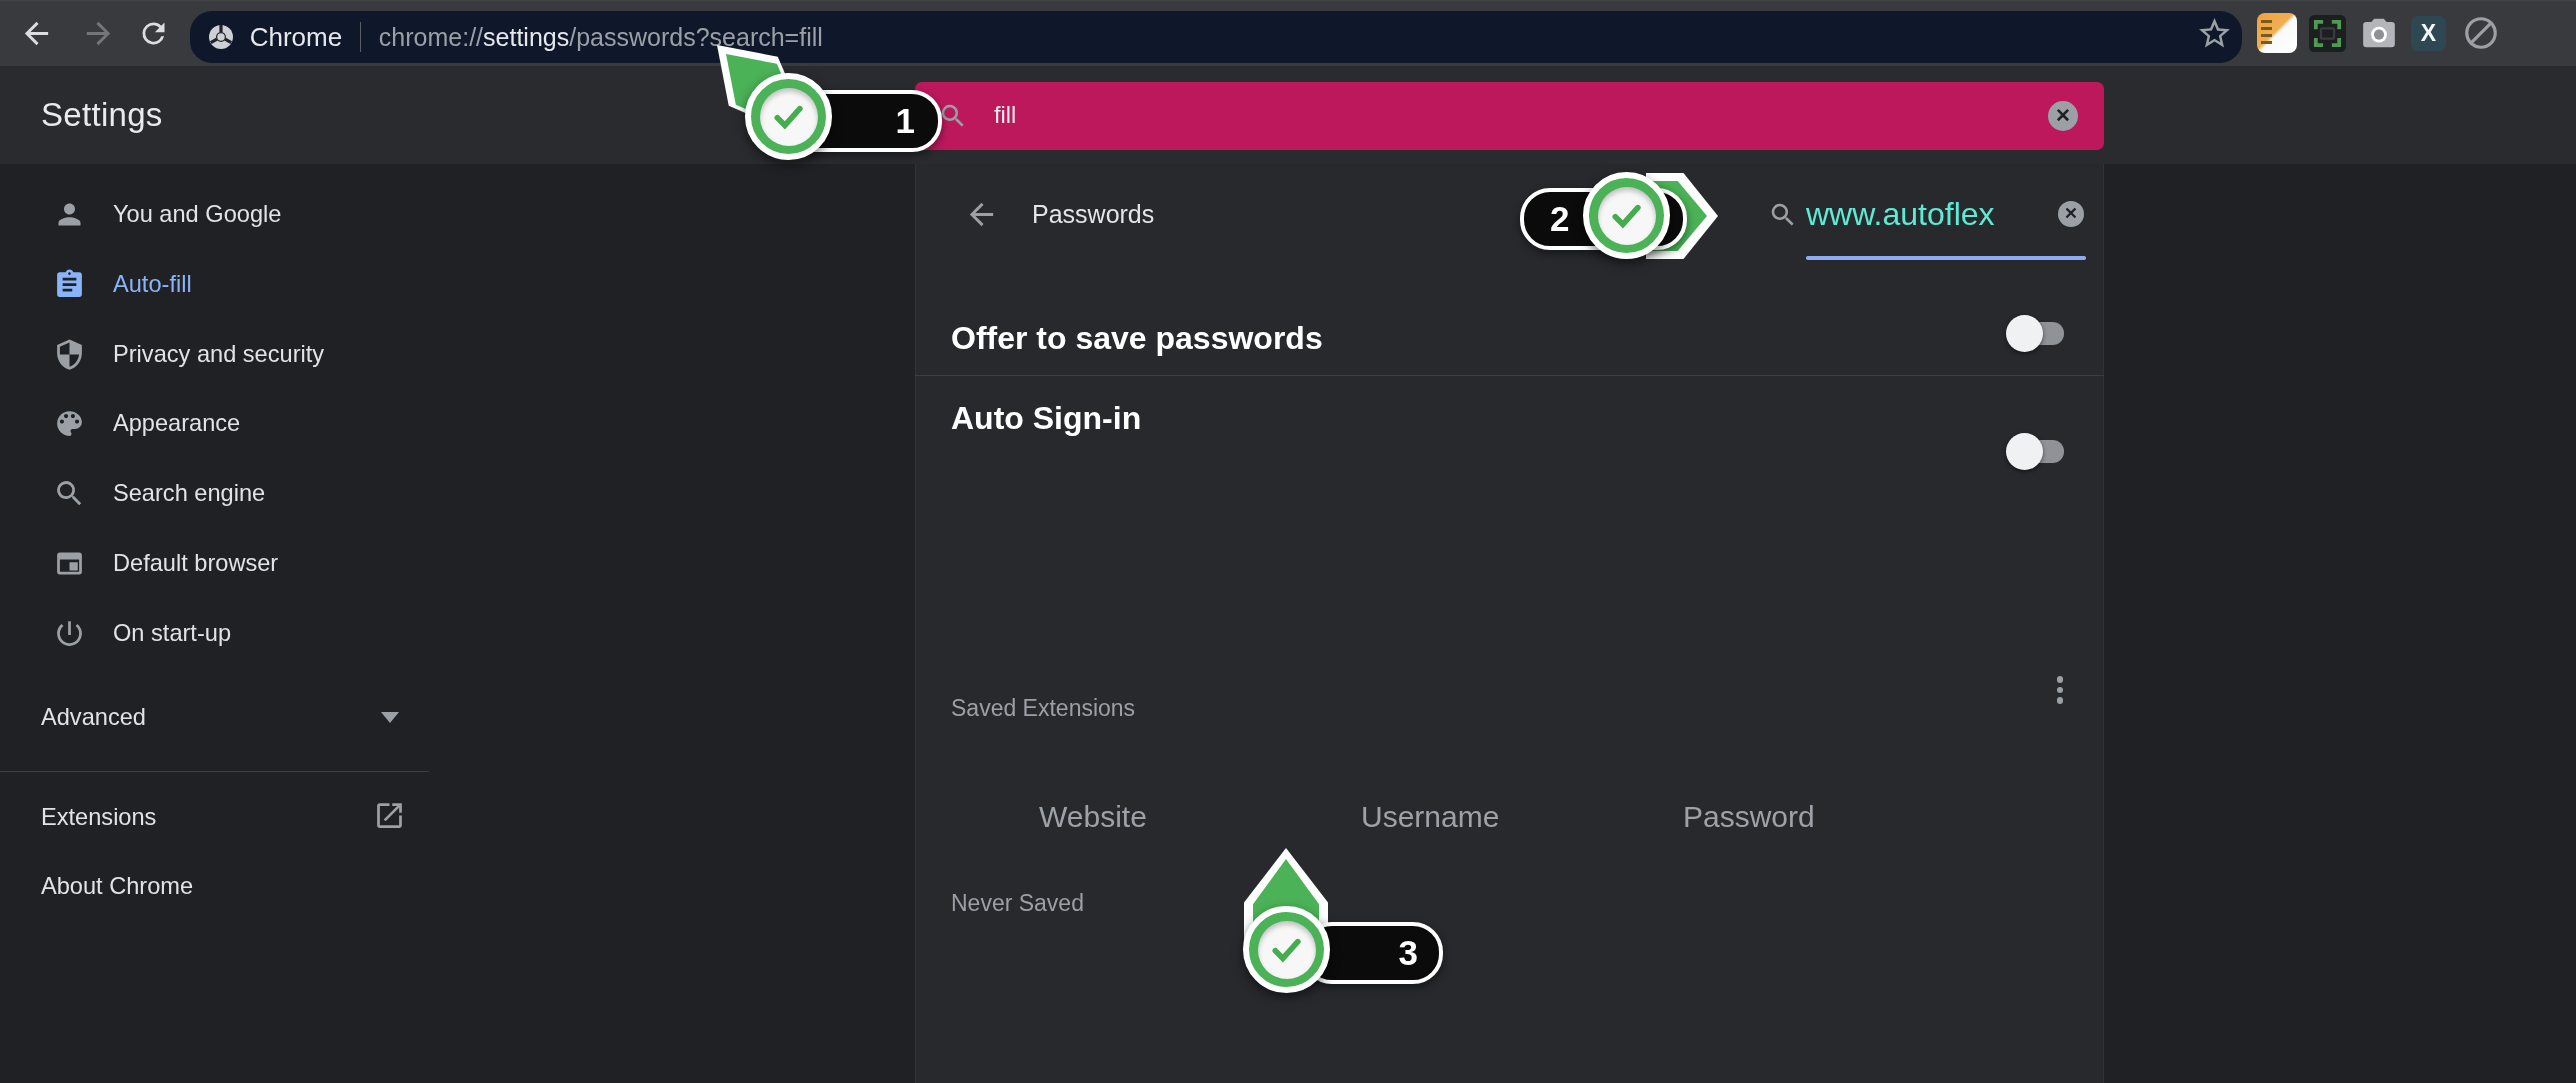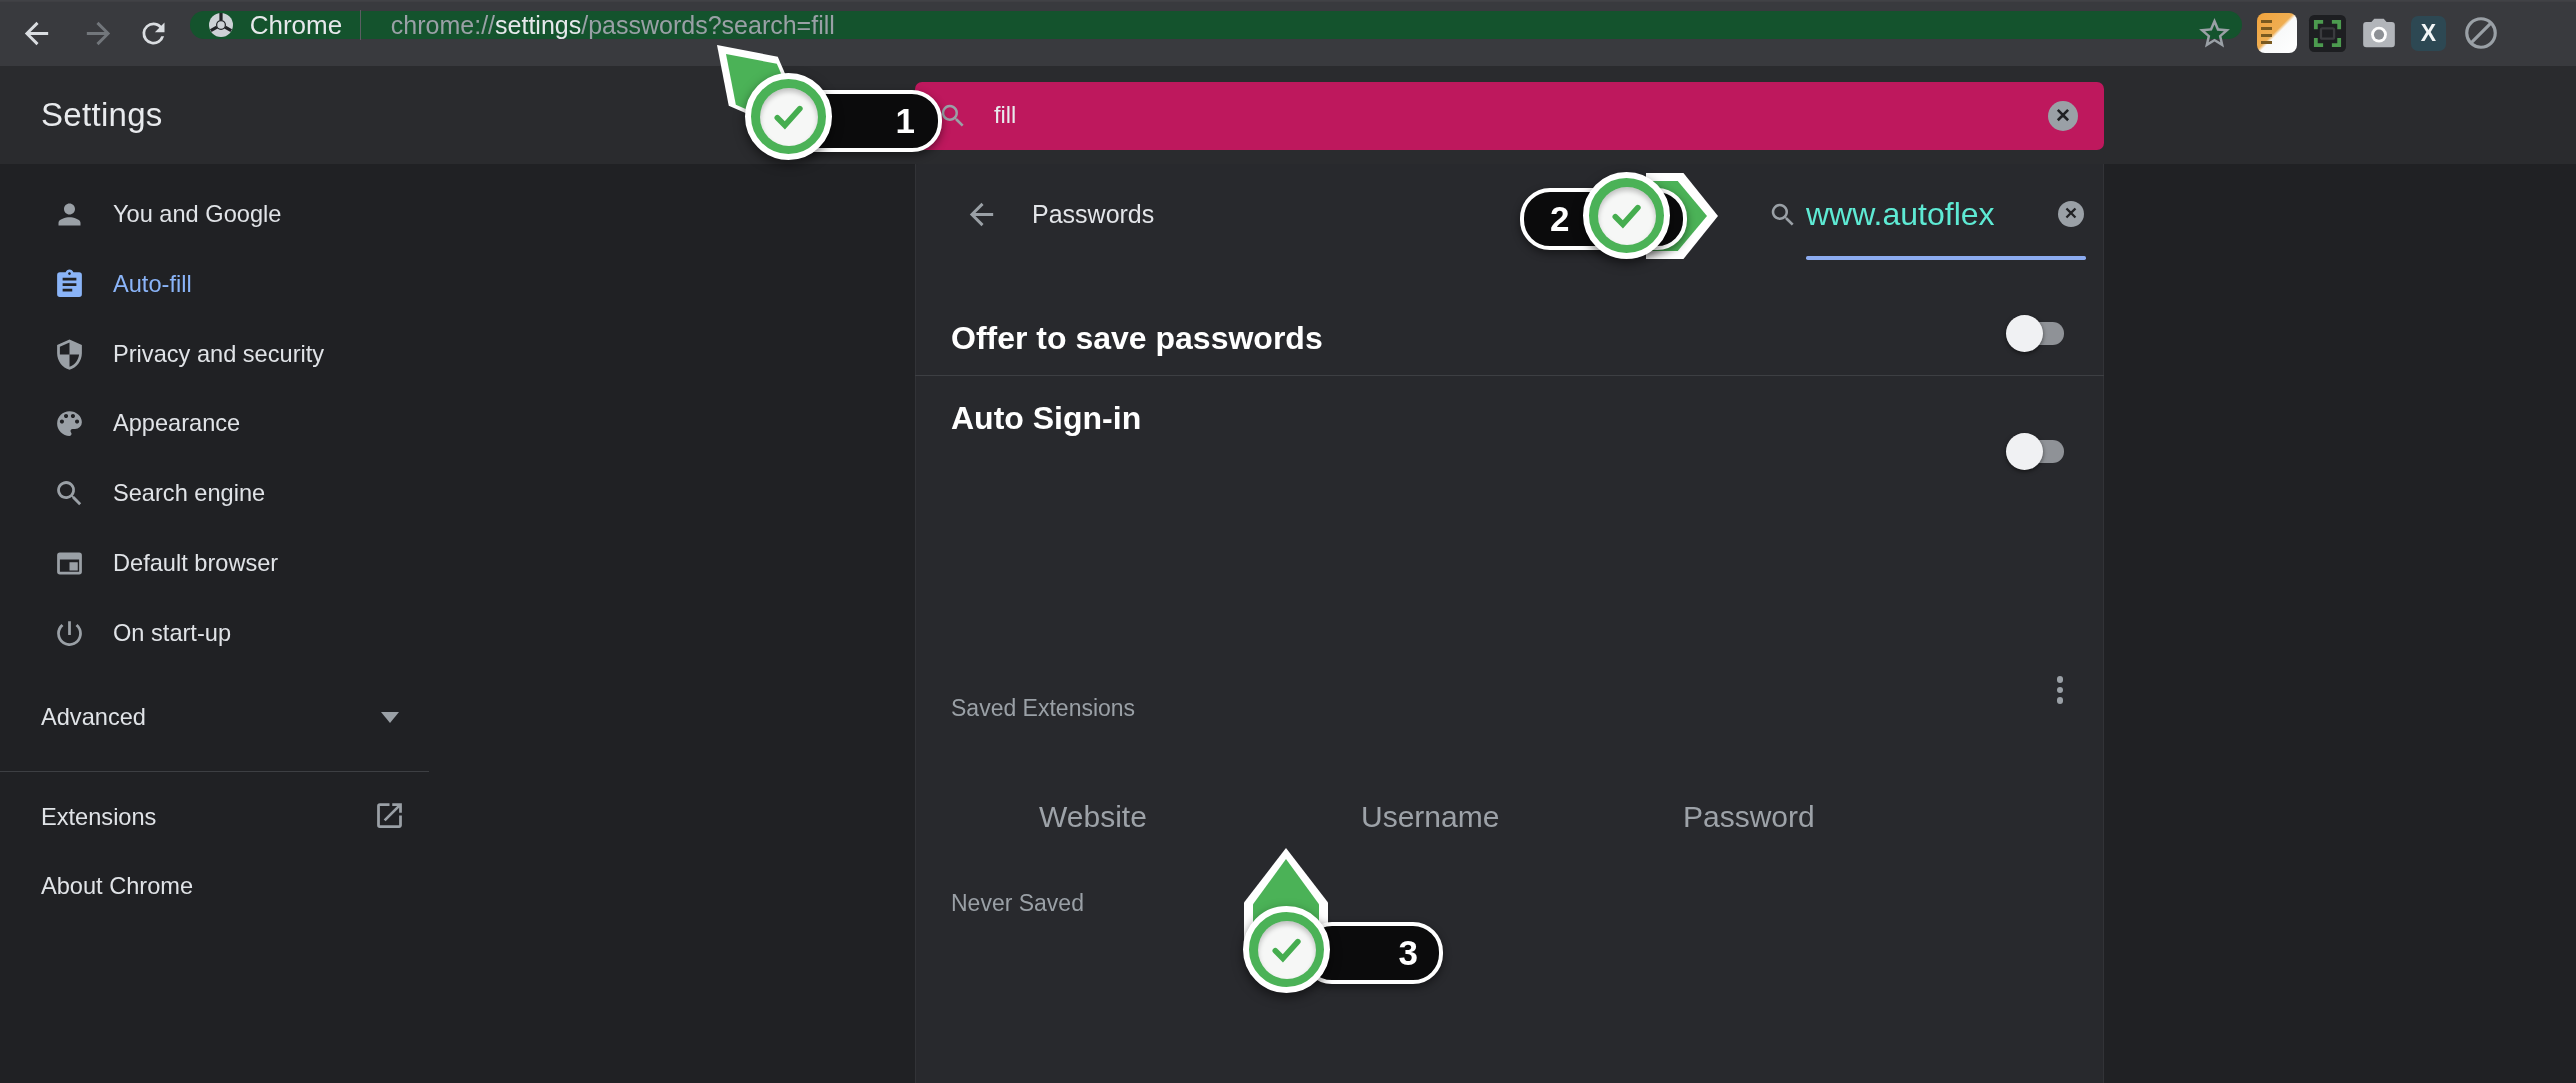--- a/index.html
+++ b/index.html
@@ -4,25 +4,25 @@
 <style>
   html,body{margin:0;padding:0;background:#202124;}
   .screen{position:relative;width:2576px;height:1084px;overflow:hidden;background:#202124;
           font-family:"Liberation Sans",sans-serif;-webkit-font-smoothing:antialiased;}
   .abs{position:absolute;}
 
   
   .toolbar{position:absolute;left:0;top:0;width:2576px;height:66px;background:#393a3e;
            box-shadow:inset 0 1.7px 0 #414246, 0 0.9px 0 #141517;}
   .tbtn{position:absolute;top:14px;width:38px;height:38px;display:flex;align-items:center;justify-content:center;cursor:pointer;}
-  .omnibox{position:absolute;left:190px;top:11.3px;width:2052px;height:28px;border-radius:22px;background:#14532d;
+  .omnibox{position:absolute;left:190px;top:11.3px;width:2052px;height:52px;border-radius:22px;background:#0f172a;
            display:flex;align-items:center;padding-left:15.7px;box-sizing:border-box;}
   .omni-brand{color:#e6e8eb;font-size:26px;margin-left:14px;}
   .omni-sep{width:1.7px;height:30px;background:#5b5e63;margin:0 17.5px;}
-  .omni-url{font-size:25px;color:#9aa0a6;white-space:nowrap;margin-left:12px;}
+  .omni-url{font-size:25px;color:#9aa0a6;white-space:nowrap;}
   .omni-url .hl{color:#e6e8eb;}
   .star{position:absolute;left:2196px;top:15px;}
   .extbox{position:absolute;display:flex;align-items:center;justify-content:center;}
   .ext-orange{left:2257px;top:13px;width:40px;height:40px;border-radius:7.9px;
       background:linear-gradient(135deg,#f1a33c 0%,#efae52 46%,#f8f9f9 52%,#ffffff 100%);overflow:hidden;}
   .ext-orange .ticks{position:absolute;left:4.4px;top:7px;width:10.5px;height:26px;
       background:repeating-linear-gradient(to bottom,#7a5a20 0 2.6px,transparent 2.6px 7px);}
   .ext-shot{left:2309px;top:15px;width:37px;height:37px;border-radius:5.2px;background:#1d1e21;}
   .ext-x{left:2411px;top:15.7px;width:35px;height:35px;border-radius:7px;background:#2d4853;
          color:#f2f5f6;font-size:23px;font-weight:700;}

